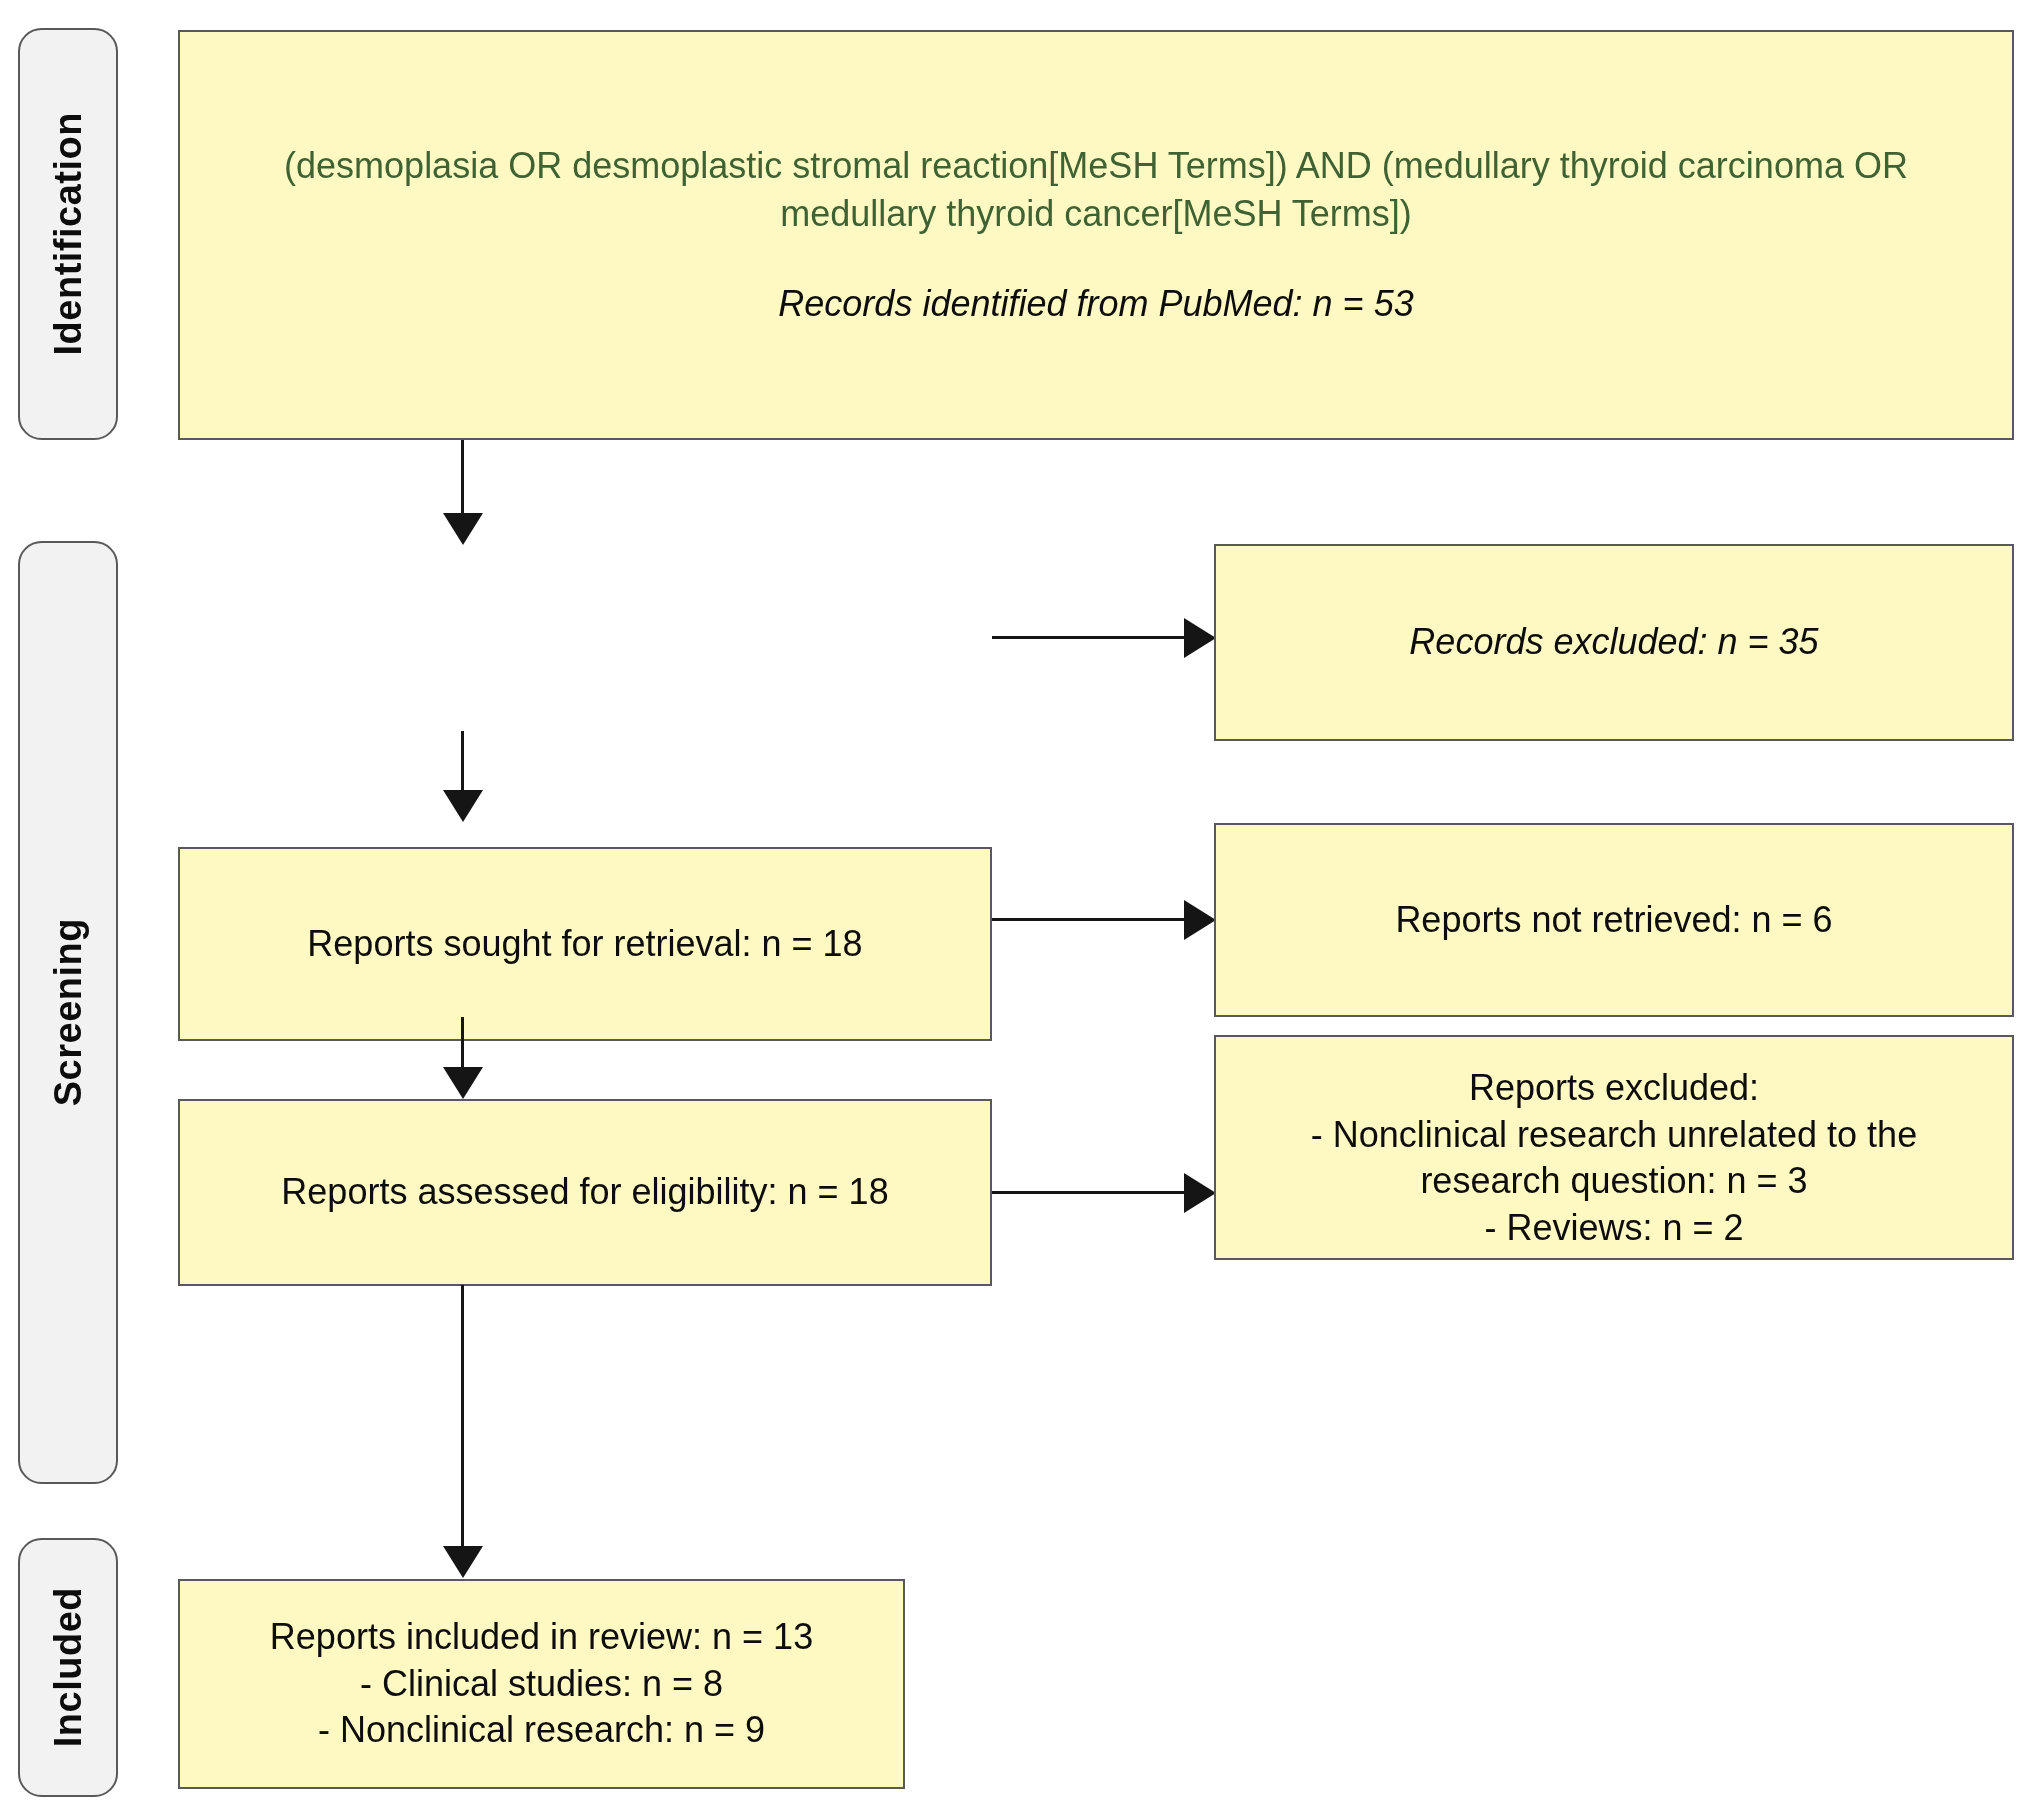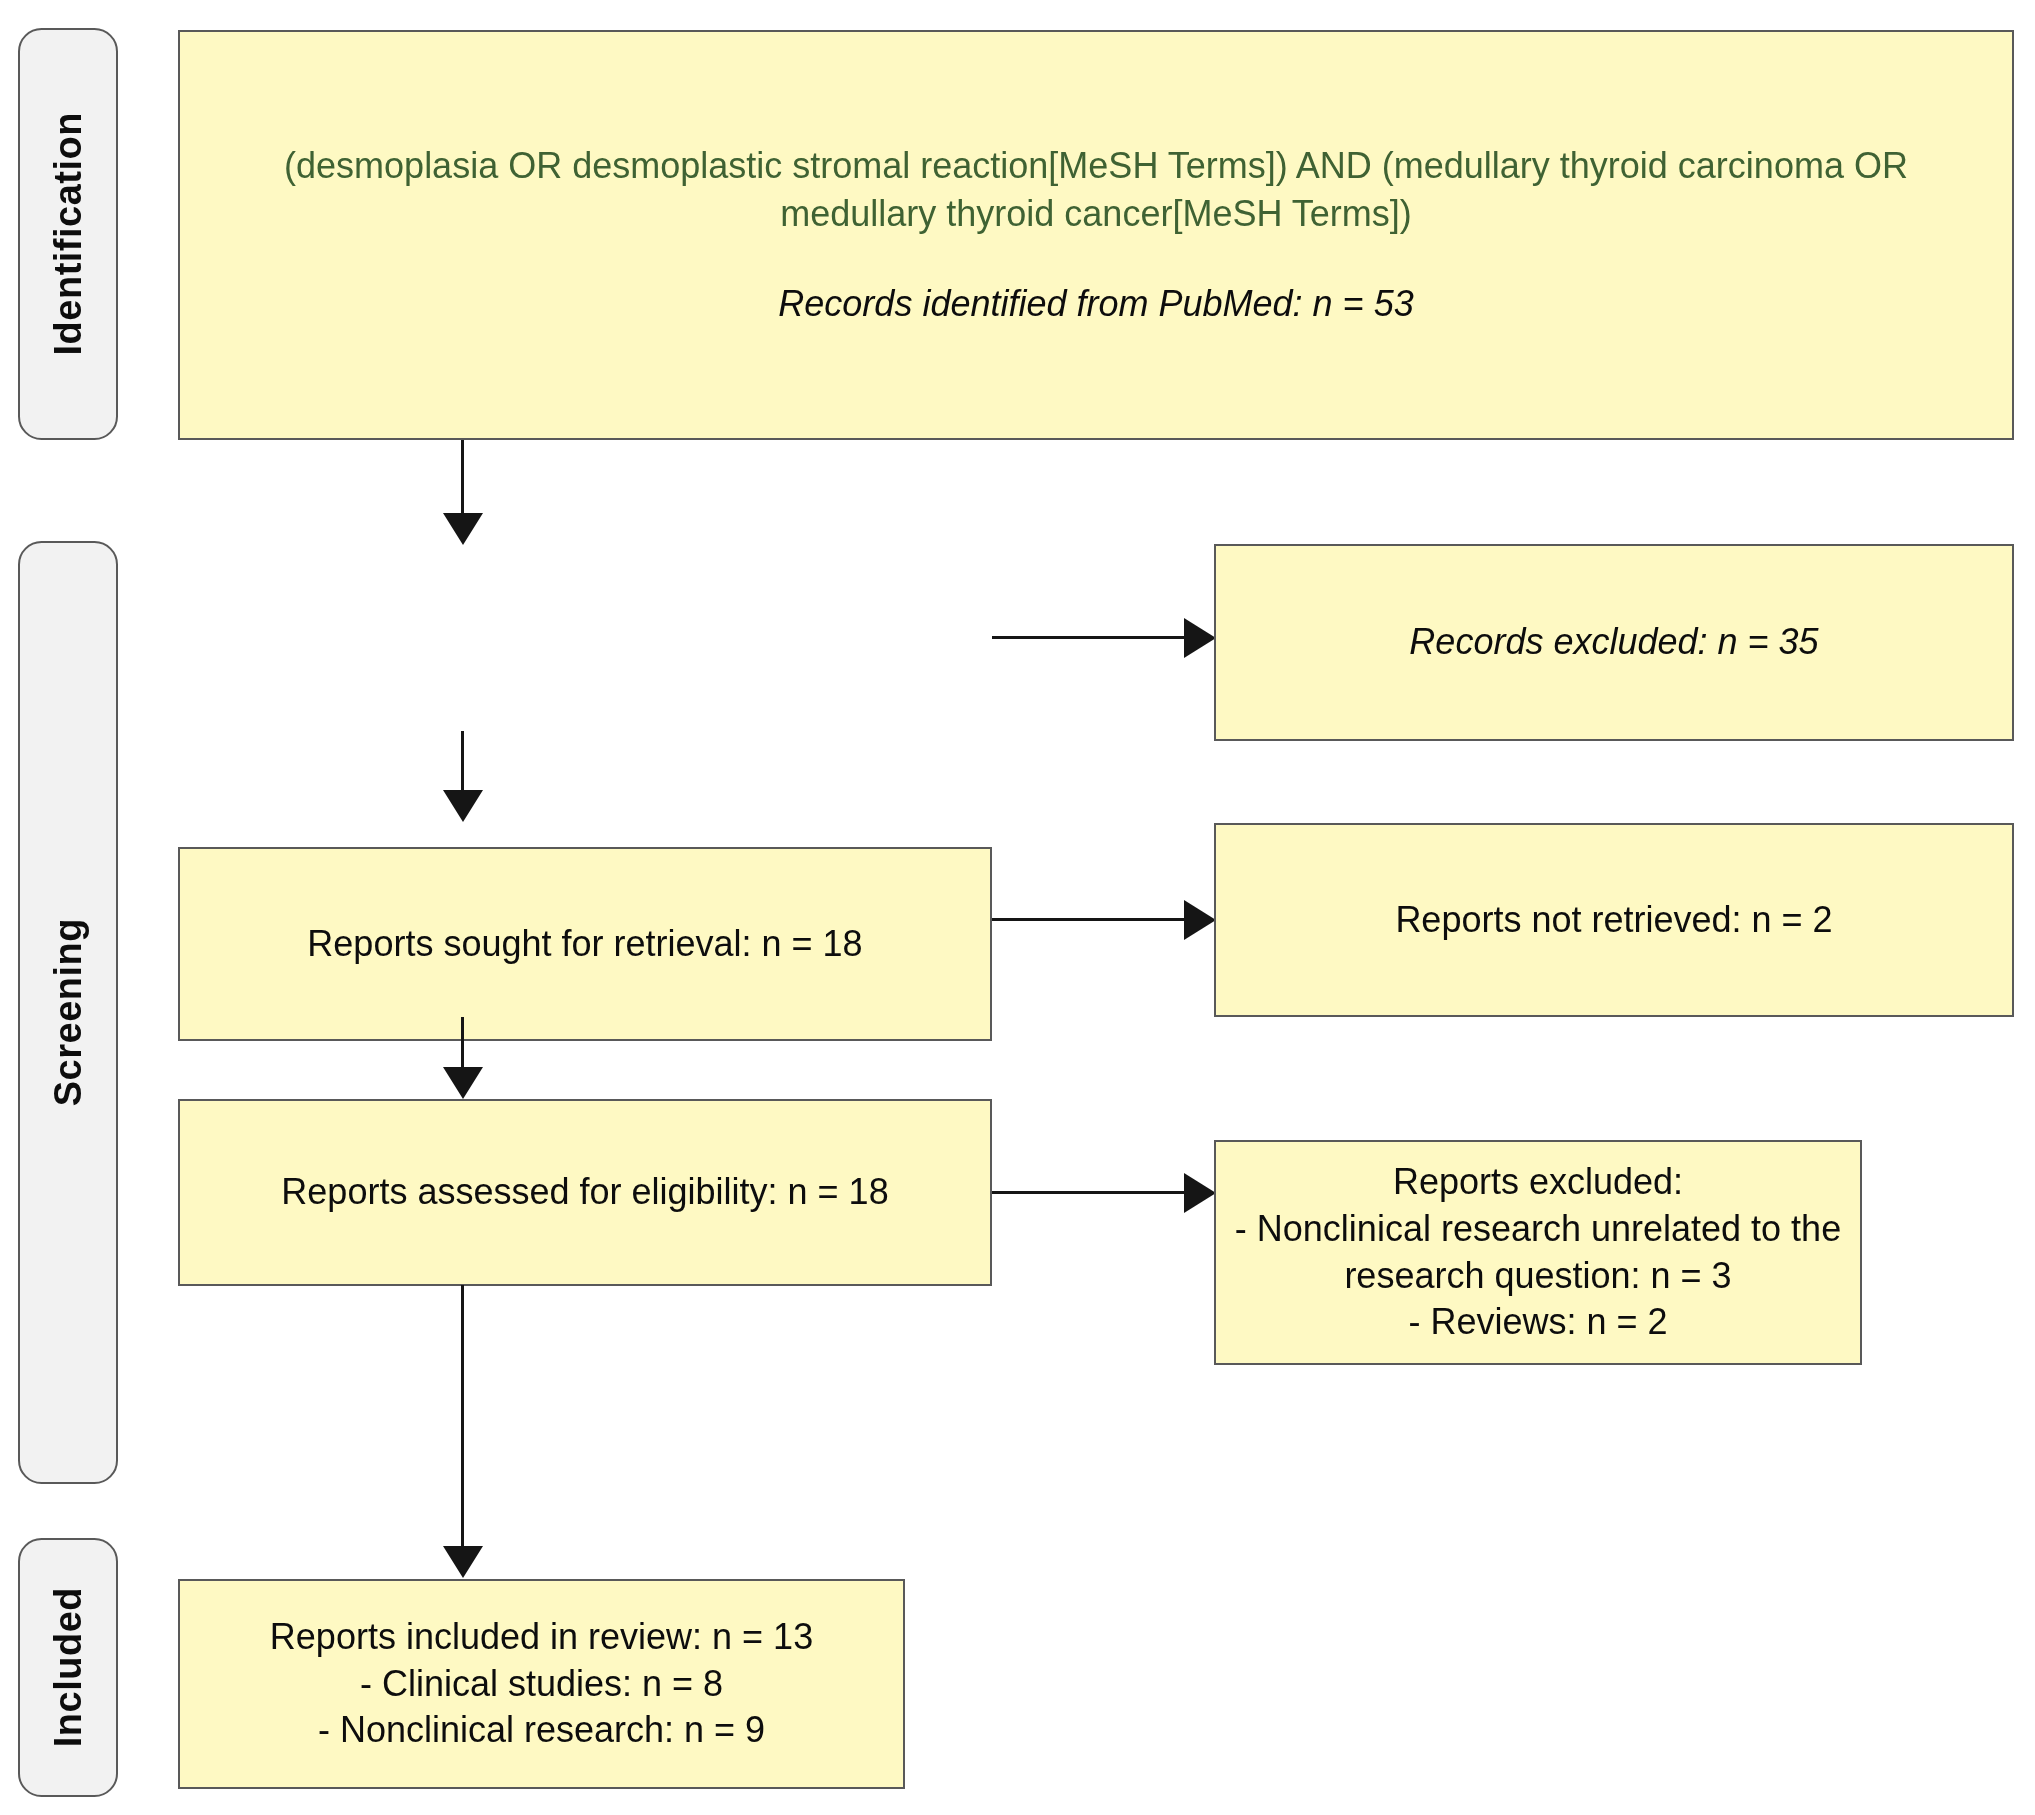--- a/index.html
+++ b/index.html
@@ -141,37 +141,37 @@
     <div class="lines">
       <div>Reports sought for retrieval: n = 18</div>
     </div>
   </div>
 
   <div class="hline" style="left:992px; top:918px; width:194px;"></div>
   <div class="arrow-right" style="left:1184px; top:900px;"></div>
 
   <div class="node" style="left:1214px; top:823px; width:800px; height:194px;">
     <div class="lines">
-      <div>Reports not retrieved: n = 2</div>
+      <div>Reports not retrieved: n = 6</div>
     </div>
   </div>
 
   <div class="vline" style="left:461px; top:1017px; height:51px;"></div>
   <div class="arrow-down" style="left:443px; top:1067px;"></div>
 
   <div class="node" style="left:178px; top:1099px; width:814px; height:187px;">
     <div class="lines">
       <div>Reports assessed for eligibility: n = 18</div>
     </div>
   </div>
 
   <div class="hline" style="left:992px; top:1191px; width:194px;"></div>
   <div class="arrow-right" style="left:1184px; top:1173px;"></div>
 
-  <div class="node" style="left:1214px; top:1140px; width:648px; height:225px;">
+  <div class="node" style="left:1214px; top:1035px; width:800px; height:225px;align-items:flex-end;">
     <div class="lines">
       <div>Reports excluded:</div>
       <div>- Nonclinical research unrelated to the</div>
       <div>research question: n = 3</div>
       <div>- Reviews: n = 2</div>
     </div>
   </div>
 
   <div class="vline" style="left:461px; top:1285px; height:262px;"></div>
   <div class="arrow-down" style="left:443px; top:1546px;"></div>

